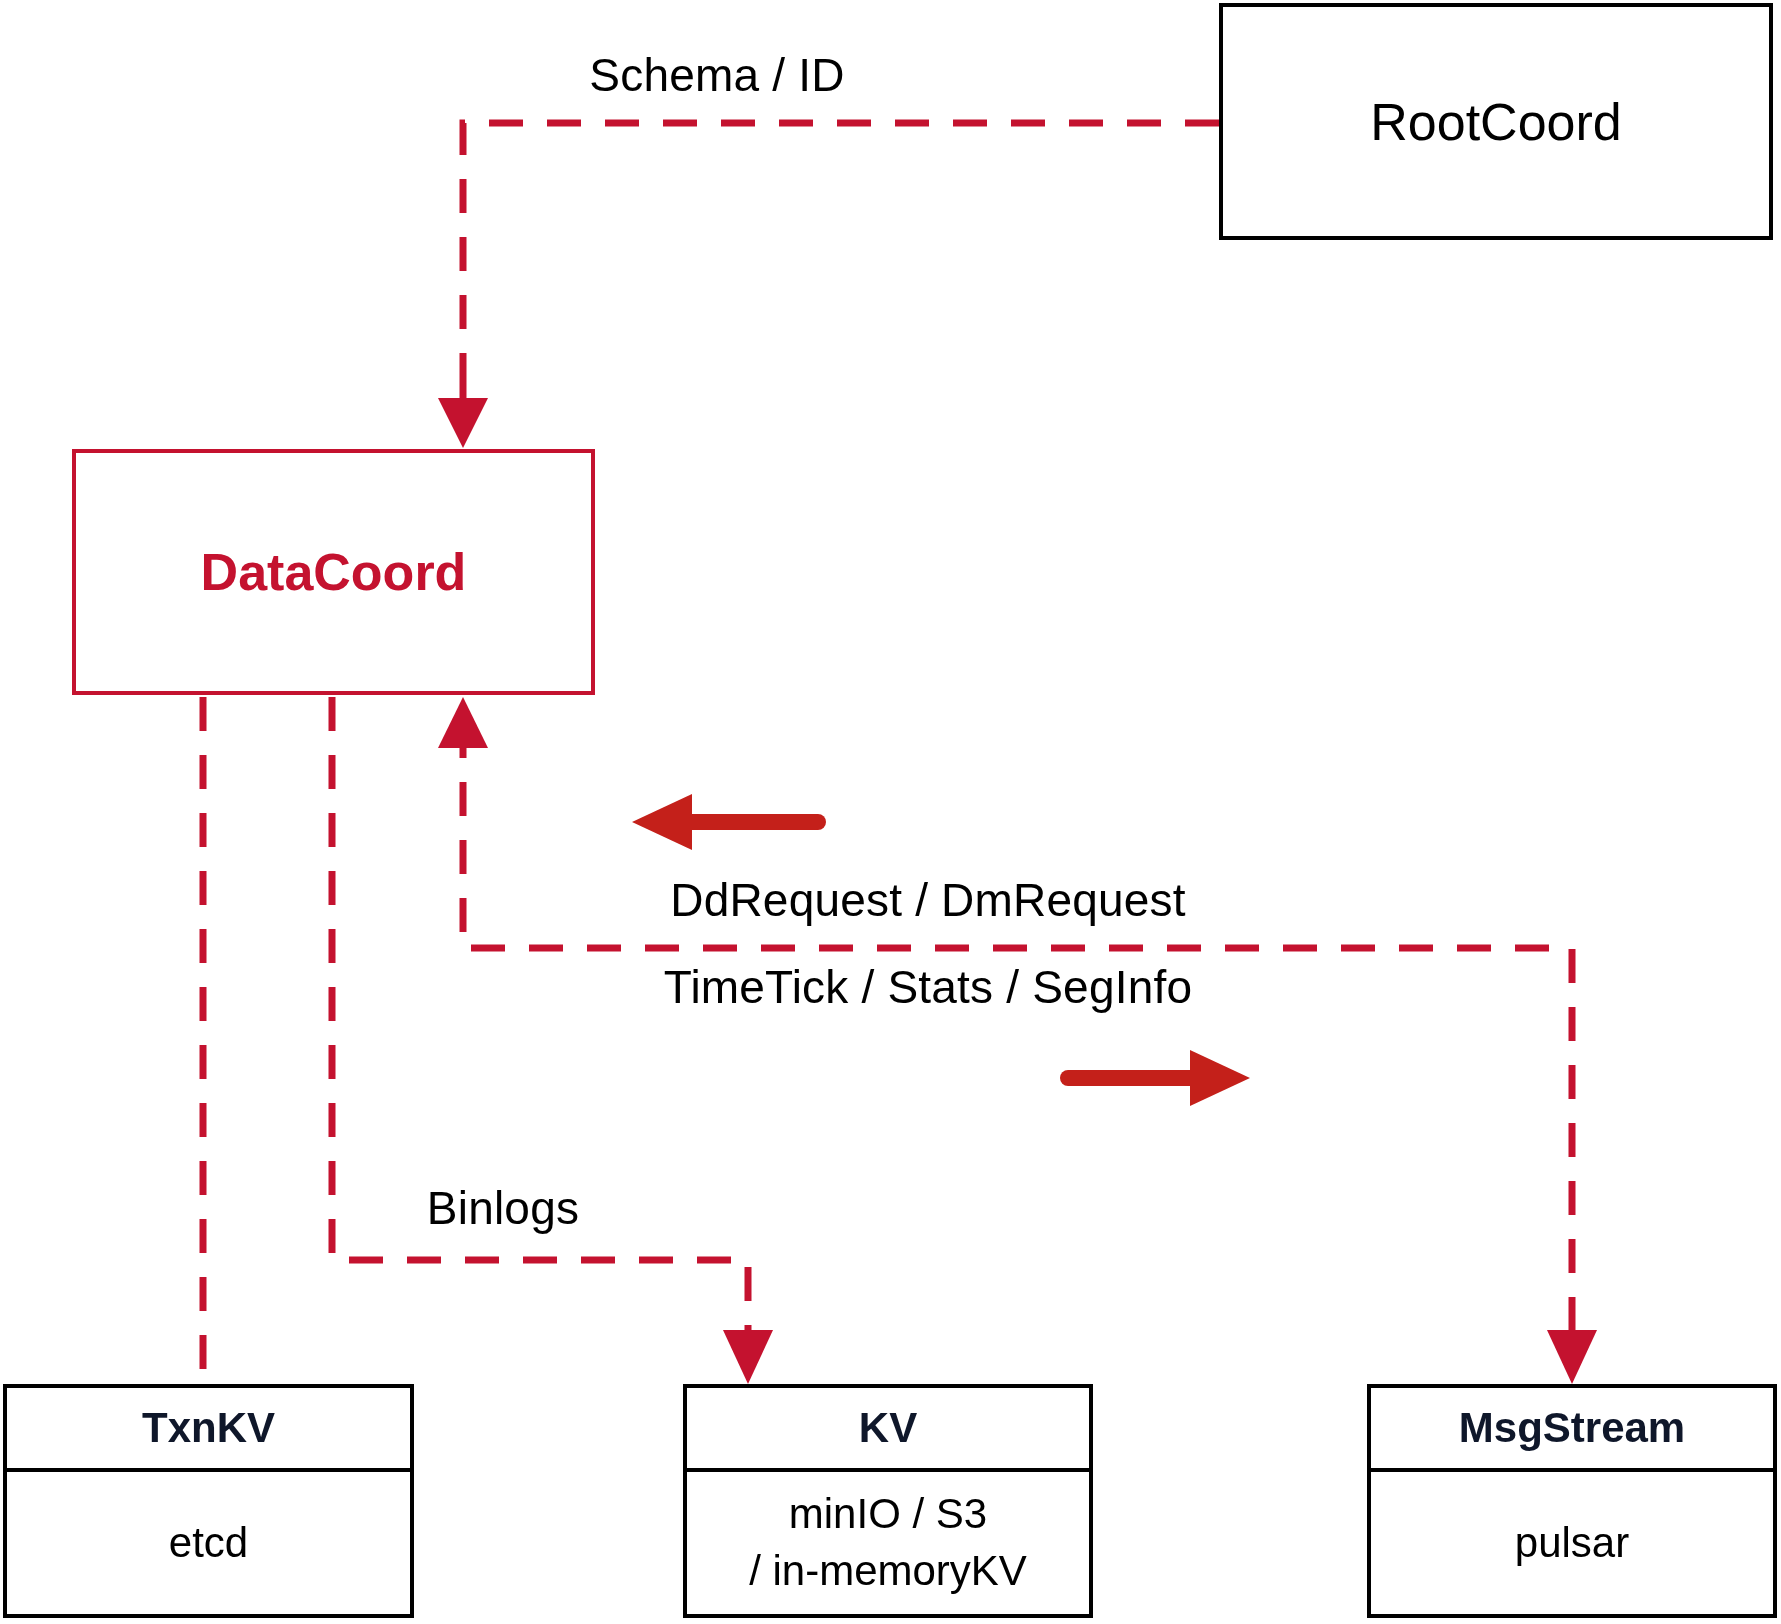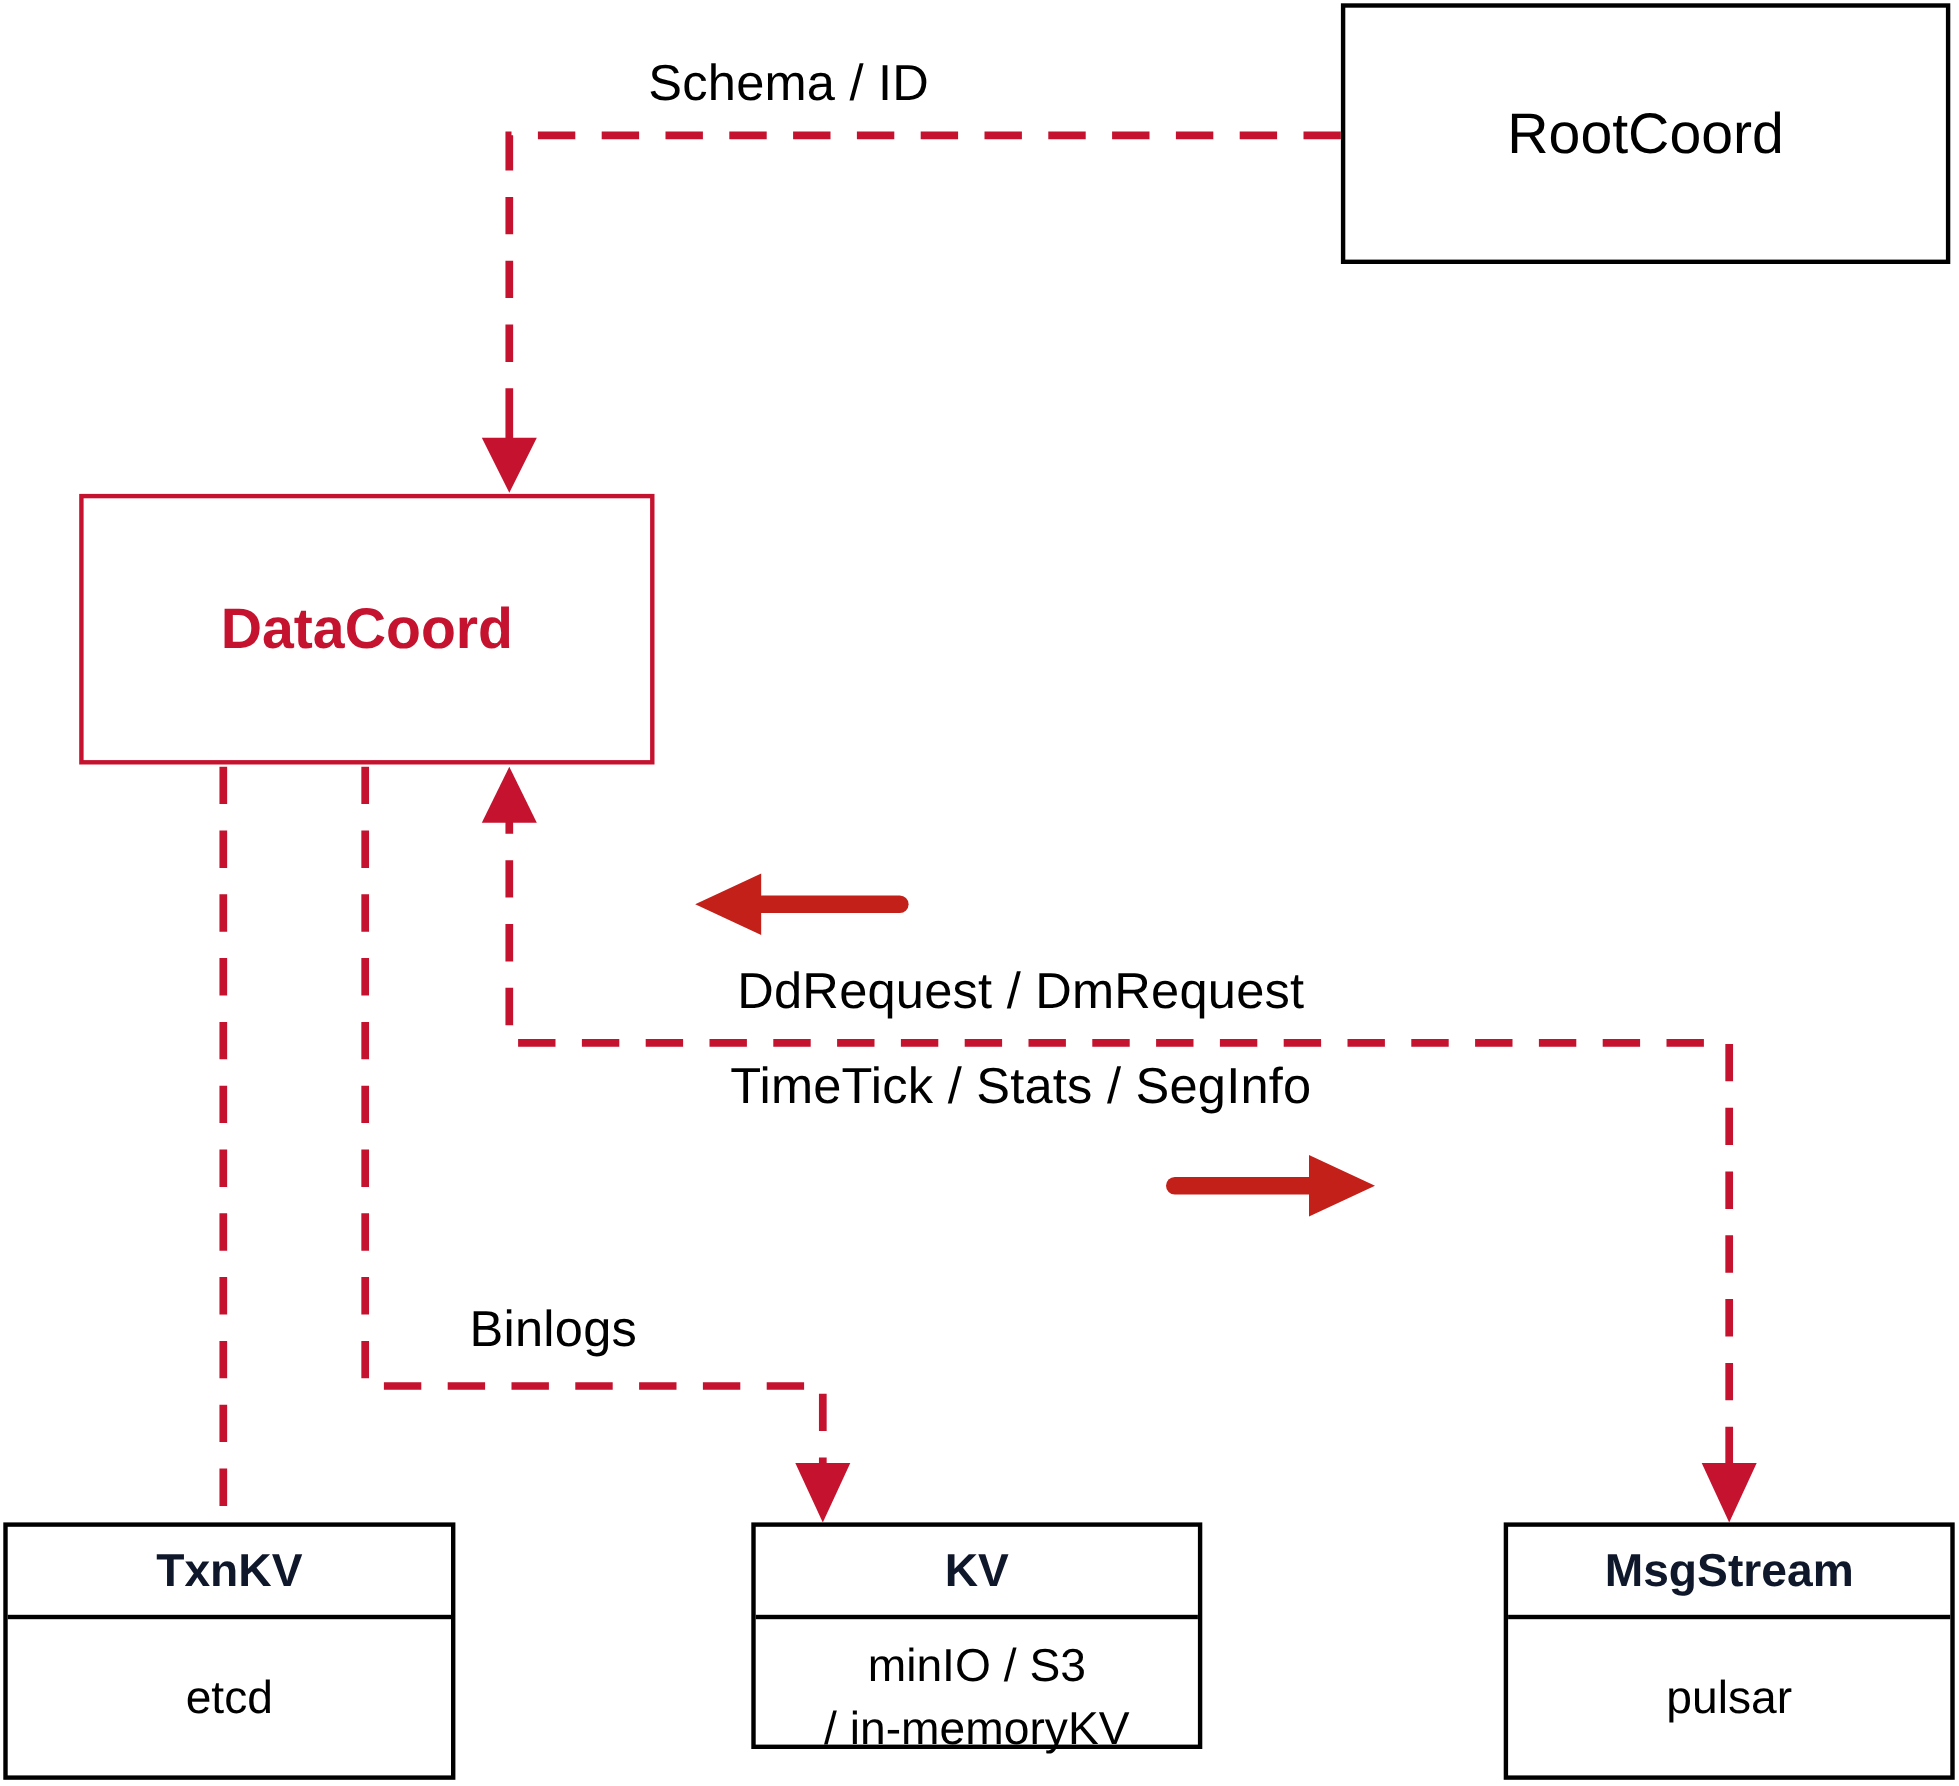--- a/index.html
+++ b/index.html
@@ -134,21 +134,21 @@
     <div class="node-title-centered title-red">DataCoord</div>
   </div>
 
   <div class="node-box node-black" style="left:3px; top:1384px; width:411px; height:234px;">
     <div class="uml-header" style="height:84px;">TxnKV</div>
     <div class="uml-body" style="height:142px;">
       <div>etcd</div>
     </div>
   </div>
 
-  <div class="node-box node-black" style="left:683px; top:1384px; width:410px; height:206px;">
+  <div class="node-box node-black" style="left:683px; top:1384px; width:410px; height:234px;">
     <div class="uml-header" style="height:84px;">KV</div>
     <div class="uml-body" style="height:142px;">
       <div>minIO / S3</div>
       <div>/ in-memoryKV</div>
     </div>
   </div>
 
   <div class="node-box node-black" style="left:1367px; top:1384px; width:410px; height:234px;">
     <div class="uml-header" style="height:84px;">MsgStream</div>
     <div class="uml-body" style="height:142px;">

